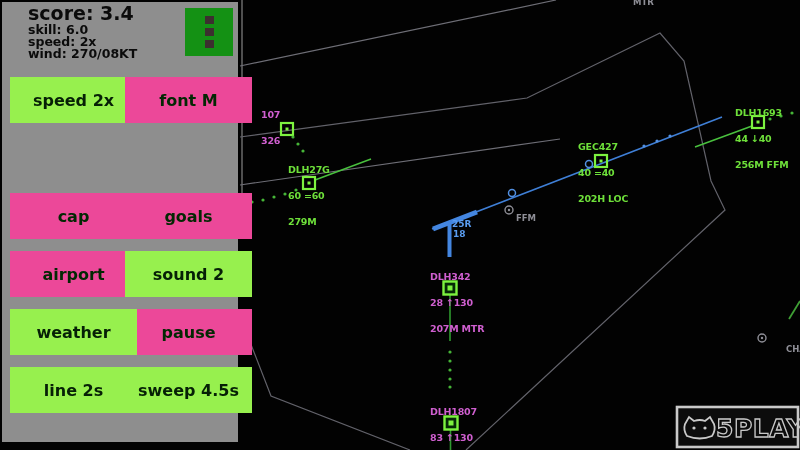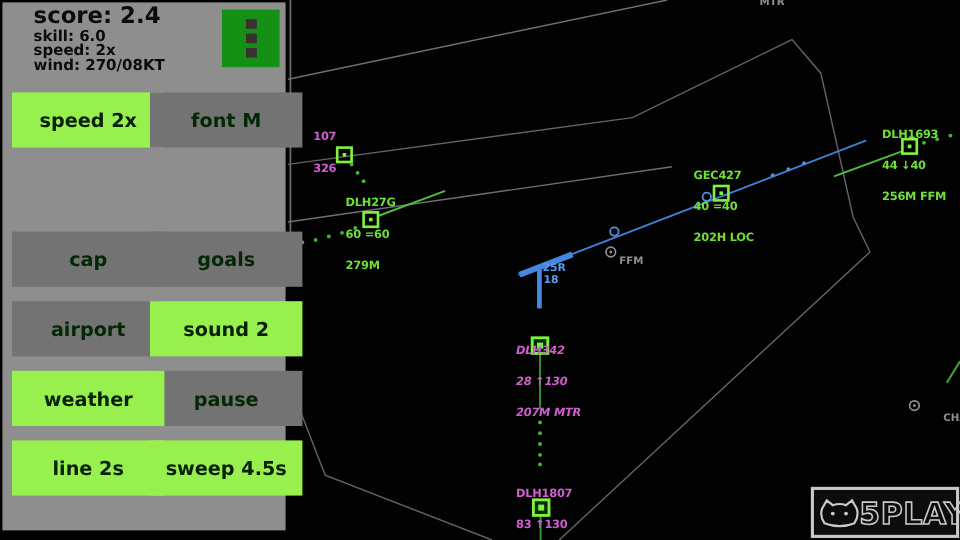--- a/index.html
+++ b/index.html
@@ -9,21 +9,21 @@
   .sidebar{position:absolute;left:2px;top:2px;width:236px;height:440px;background:#8e8e8e;}
   .hud{position:absolute;left:26px;top:1px;color:#0b0b0b;}
   .hud .score{font-size:19px;font-weight:bold;line-height:21px;}
   .hud .sub{font-size:12.5px;font-weight:bold;line-height:12px;}
   .menu-btn{position:absolute;left:183px;top:6px;width:48px;height:48px;background:#149114;
             display:flex;flex-direction:column;align-items:center;justify-content:center;gap:4px;cursor:pointer;}
   .menu-btn .sq{width:9px;height:8px;background:#3c2f2f;}
   .btn{position:absolute;width:127px;height:46px;display:flex;align-items:center;justify-content:center;
        font-size:16px;font-weight:bold;color:#062006;cursor:pointer;}
   .btn.on{background:#97f04e;}
-  .btn.off{background:#737373;color:#032803;}
+  .btn.off{background:#ec4899;color:#032803;}
   .c0{left:8px;} .c1{left:123px;}
   .r0{top:75px;} .r1{top:133px;} .r2{top:191px;} .r3{top:249px;} .r4{top:307px;} .r5{top:365px;}
   
   .aclabel{position:absolute;font-size:9.5px;font-weight:bold;line-height:8.6px;
            letter-spacing:-0.2px;white-space:pre;cursor:pointer;}
   .c-grn{color:#6ee03a;}
   .c-mag{color:#cf5fcf;}
   .rwylabel{position:absolute;font-size:9px;font-weight:bold;color:#5a9df0;}
   .wpt{position:absolute;font-size:8.5px;font-weight:bold;color:#8f8f97;}
 </style>
@@ -129,42 +129,42 @@
     <div>40 =40</div>
     <div>202H LOC</div>
   </div>
 
   <div class="aclabel c-grn" style="left:735px;top:92px;">
     <div>DLH1693</div>
     <div>44 ↓40</div>
     <div>256M FFM</div>
   </div>
 
-  <div class="aclabel c-mag" style="left:430px;top:272px;font-style:italic;">
+  <div class="aclabel c-mag" style="left:430px;top:256px;">
     <div>DLH342</div>
     <div>28 ↑130</div>
     <div>207M MTR</div>
   </div>
 
   <div class="aclabel c-mag" style="left:430px;top:391px;">
     <div>DLH1807</div>
     <div>83 ↑130</div>
     
   </div>
 
   <div class="rwylabel" style="left:452px;top:219px;">25R</div>
   <div class="rwylabel" style="left:453px;top:229px;">18</div>
 
   <div class="wpt" style="left:516px;top:213px;">FFM</div>
   <div class="wpt" style="left:769px;top:344px;padding-left:17px;">CHA</div>
   <div class="wpt" style="left:633px;top:-3px;">MTR</div>
 
   <div class="sidebar">
     <div class="hud">
-      <div class="score">score: 2.4</div>
+      <div class="score">score: 3.4</div>
       <div class="sub">skill: 6.0</div>
       <div class="sub">speed: 2x</div>
       <div class="sub">wind: 270/08KT</div>
     </div>
 
     <div class="menu-btn">
       <div class="sq"></div>
       <div class="sq"></div>
       <div class="sq"></div>
     </div>

